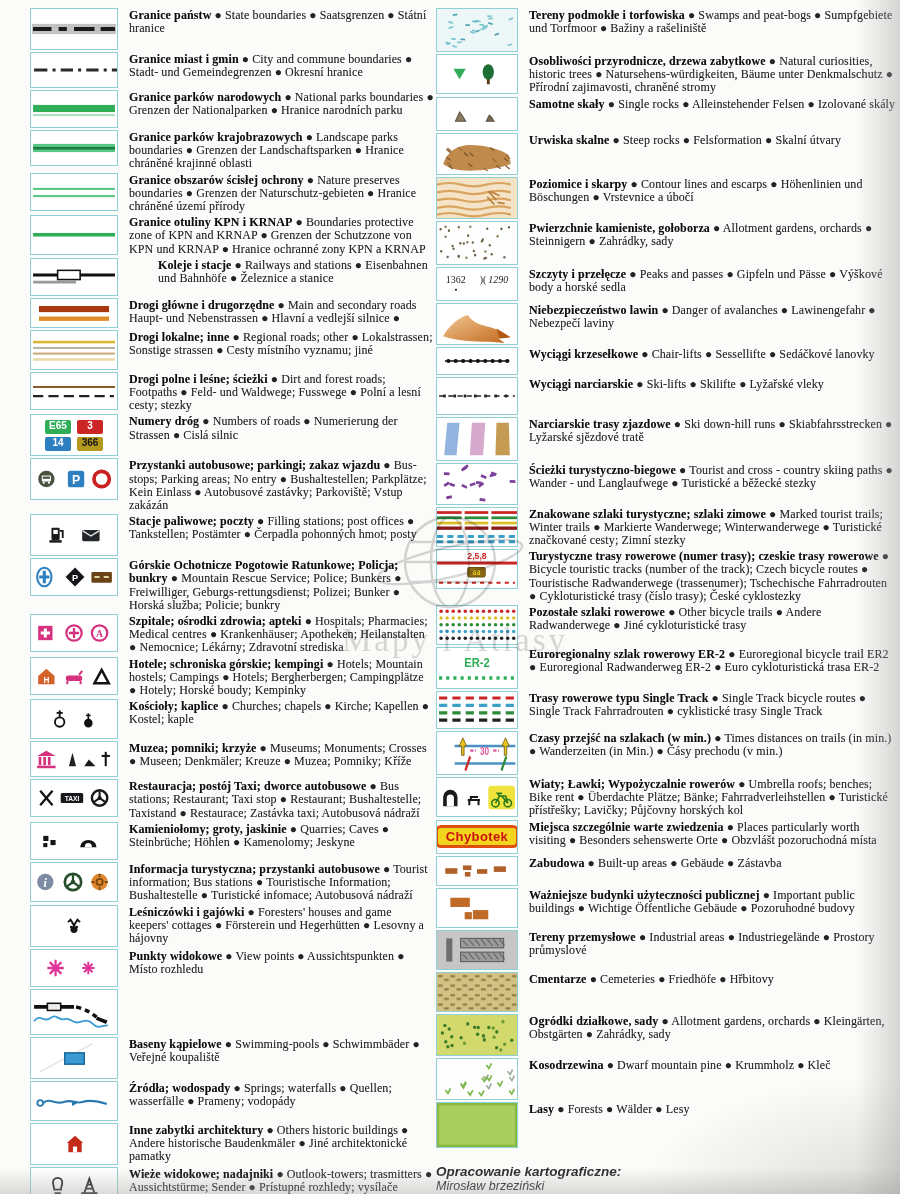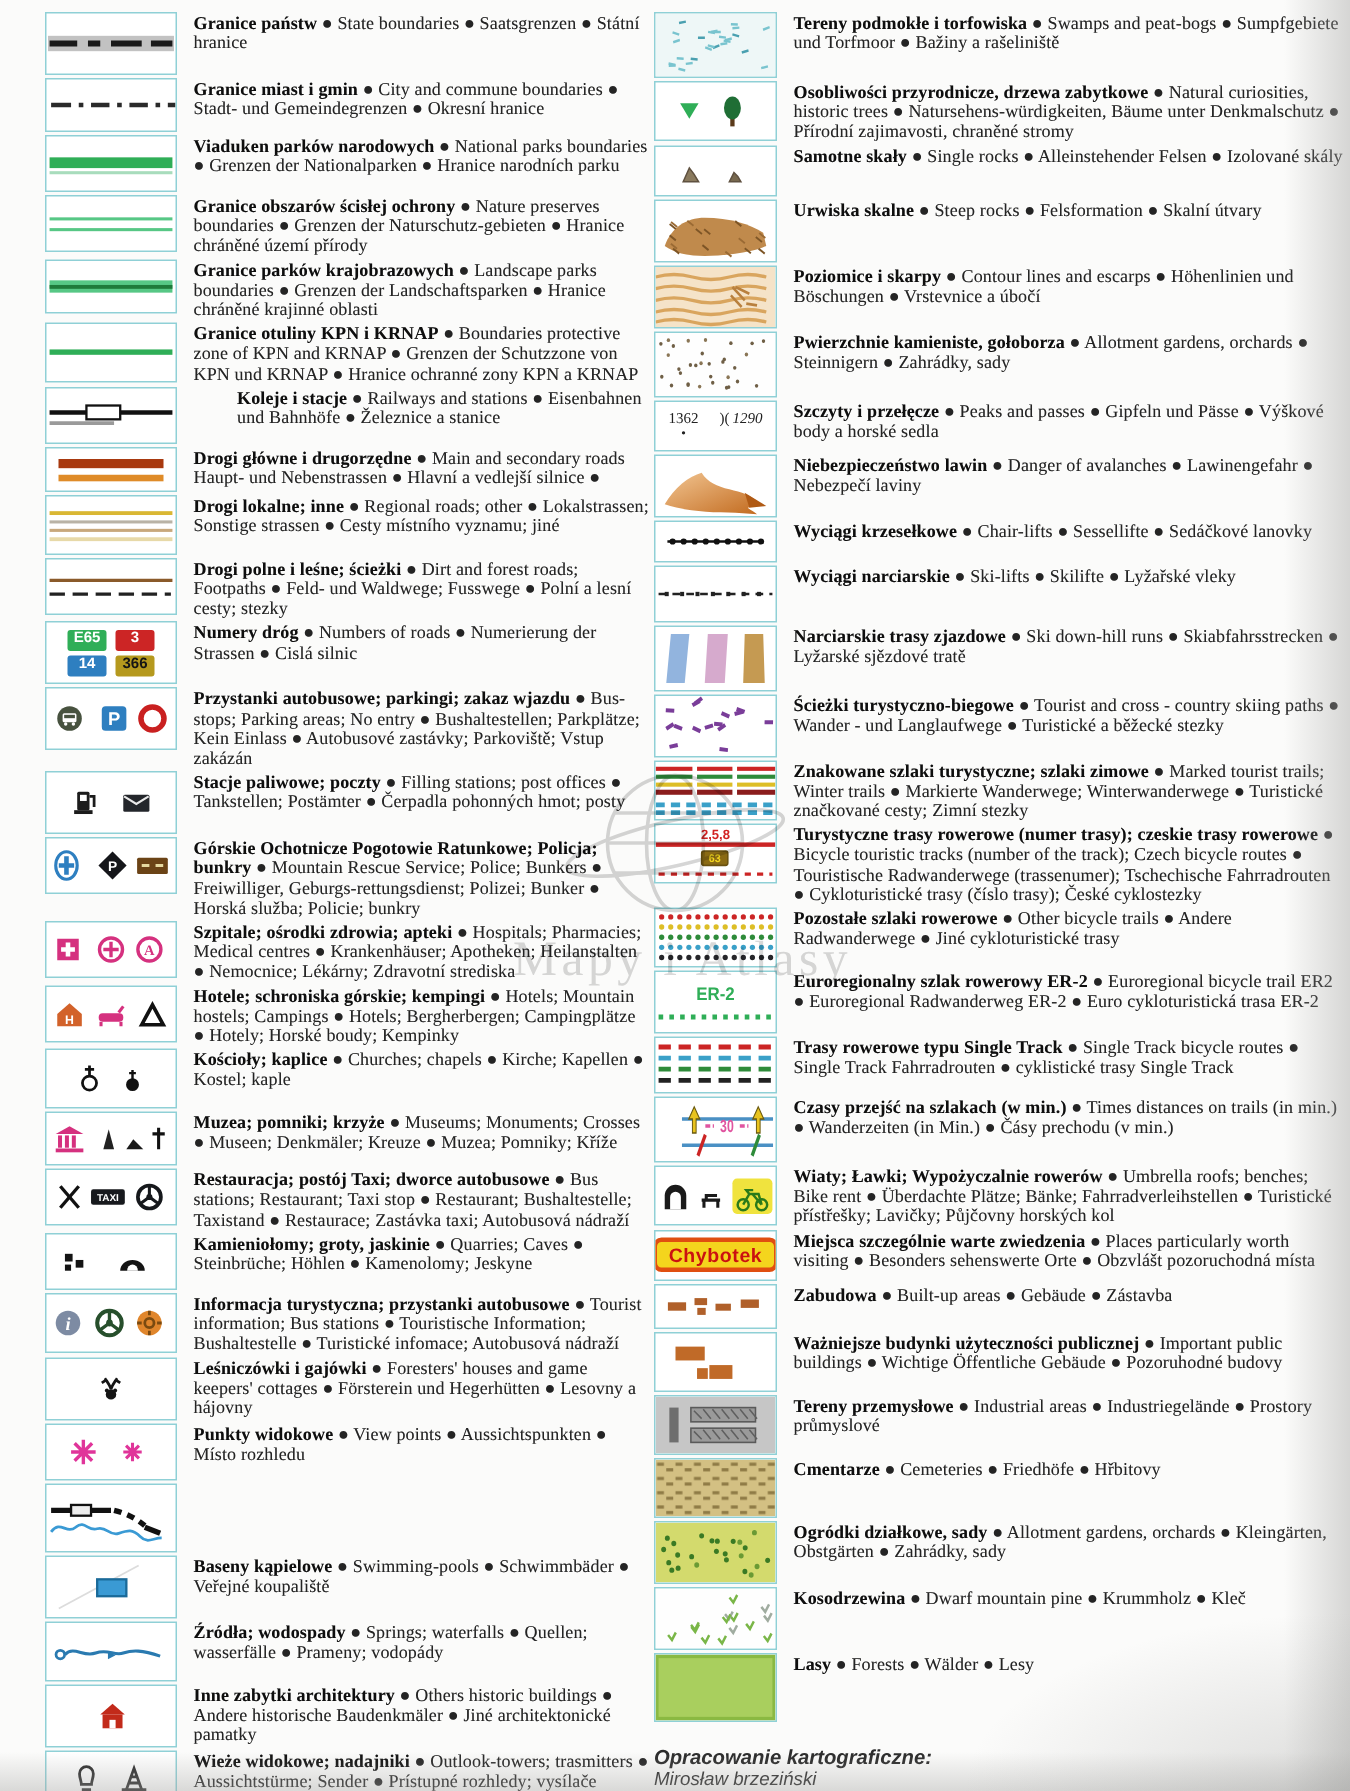--- a/index.html
+++ b/index.html
@@ -73,39 +73,39 @@
         </div>
         <div class="txt"><b>Granice miast i gmin</b><span> ● City and commune boundaries ● Stadt- und Gemeindegrenzen ● Okresní hranice</span></div>
       </div>
       <div class="entry" style="min-height: 38px;">
         <div class="symbox" style="height: 38px;">
           <svg viewBox="0 0 84 32" preserveAspectRatio="xMidYMid meet">
             <rect x="2" y="12" width="80" height="7" fill="#2fae57"></rect>
             <rect x="2" y="21" width="80" height="2" fill="#a8dcbc"></rect>
           </svg>
         </div>
-        <div class="txt"><b>Viaduken parków narodowych</b><span> ● National parks boundaries ● Grenzen der Nationalparken ● Hranice narodních parku</span></div>
+        <div class="txt"><b>Granice parków narodowych</b><span> ● National parks boundaries ● Grenzen der Nationalparken ● Hranice narodních parku</span></div>
+      </div>
+      <div class="entry" style="min-height: 36px;">
+        <div class="symbox" style="height: 36px;">
+          <svg viewBox="0 0 84 32" preserveAspectRatio="xMidYMid meet">
+            <rect x="2" y="12" width="80" height="8" fill="#57c785"></rect>
+            <rect x="2" y="15" width="80" height="2.5" fill="#1f7a3a"></rect>
+          </svg>
+        </div>
+        <div class="txt"><b>Granice parków krajobrazowych</b><span> ● Landscape parks boundaries ● Grenzen der Landschaftsparken ● Hranice chráněné krajinné oblasti</span></div>
       </div>
       <div class="entry" style="min-height: 38px;">
         <div class="symbox" style="height: 38px;">
           <svg viewBox="0 0 84 32" preserveAspectRatio="xMidYMid meet">
             <rect x="2" y="12" width="80" height="2" fill="#57c785"></rect>
             <rect x="2" y="19" width="80" height="2" fill="#57c785"></rect>
           </svg>
         </div>
         <div class="txt"><b>Granice obszarów ścisłej ochrony</b><span> ● Nature preserves boundaries ● Grenzen der Naturschutz-gebieten ● Hranice chráněné území přírody</span></div>
-      </div>
-      <div class="entry" style="min-height: 36px;">
-        <div class="symbox" style="height: 36px;">
-          <svg viewBox="0 0 84 32" preserveAspectRatio="xMidYMid meet">
-            <rect x="2" y="12" width="80" height="8" fill="#57c785"></rect>
-            <rect x="2" y="15" width="80" height="2.5" fill="#1f7a3a"></rect>
-          </svg>
-        </div>
-        <div class="txt"><b>Granice parków krajobrazowych</b><span> ● Landscape parks boundaries ● Grenzen der Landschaftsparken ● Hranice chráněné krajinné oblasti</span></div>
       </div>
       <div class="entry" style="min-height: 40px;">
         <div class="symbox" style="height: 40px;">
           <svg viewBox="0 0 84 32" preserveAspectRatio="xMidYMid meet">
             <rect x="2" y="14" width="80" height="3.5" fill="#2fae57"></rect>
           </svg>
         </div>
         <div class="txt"><b>Granice otuliny KPN i KRNAP</b><span> ● Boundaries protective zone of KPN and KRNAP ● Grenzen der Schutzzone von KPN und KRNAP ● Hranice ochranné zony KPN a KRNAP</span></div>
       </div>
       <div class="entry" style="min-height: 38px; gap: 40px;">

